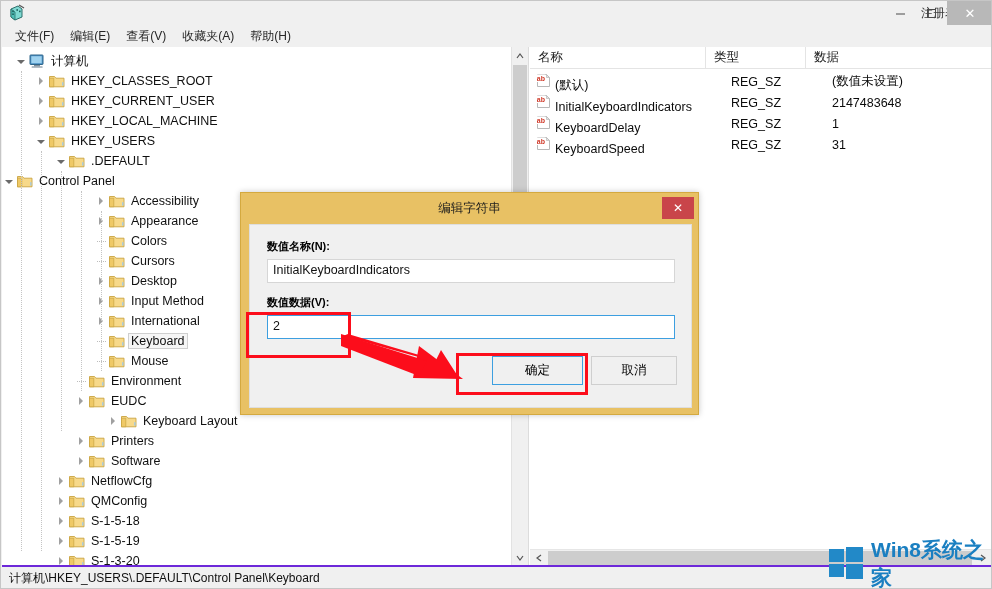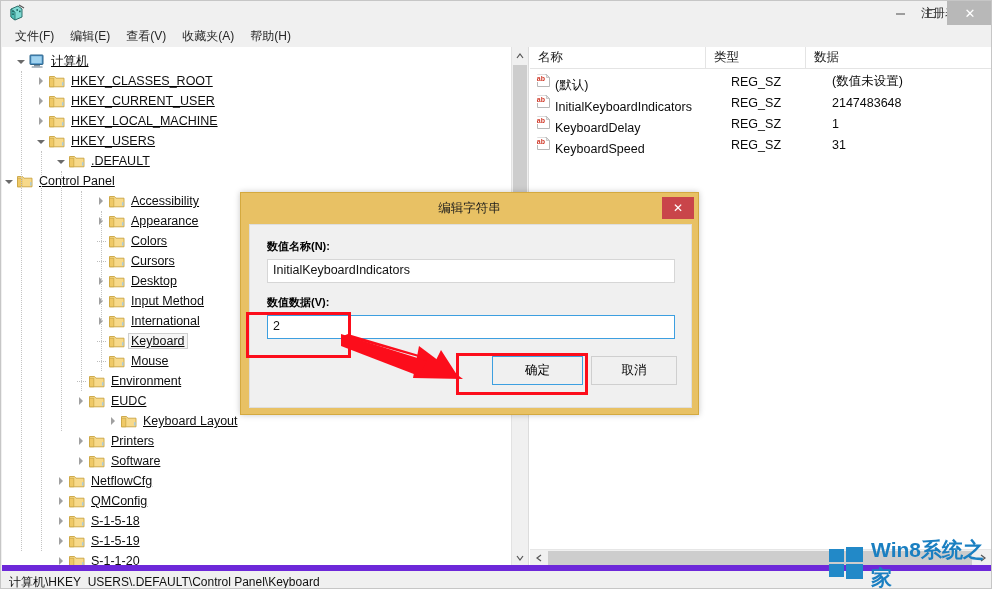--- a/index.html
+++ b/index.html
@@ -63,21 +63,21 @@
     border-right: 1px solid #dcdcdc;
     box-sizing: border-box;
     overflow: hidden;
   }
   .pane-right {
     position: absolute; left: 528px; top: 0; width: 461px; height: 519px;
     background: #ffffff; box-sizing: border-box; overflow: hidden;
   }
 
   
-  .tree { position: absolute; left: 0; top: 4px; width: 508px; text-decoration: underline; }
+  .tree { position: absolute; left: 0; top: 4px; width: 508px; }
   .tree-row {
     position: relative; height: 20px; display: flex; align-items: center;
     font-size: 12.5px; color: #101010; white-space: nowrap;
   }
   .tree-row .lbl { padding: 1px 3px; }
   .tree-row.selected .lbl {
     border: 1px solid #cfcfcf; background: #f6f6f6; padding: 0px 2px;
   }
   .expander {
     width: 14px; height: 20px; display: inline-flex;
@@ -148,21 +148,21 @@
   .val-ico {
     position: absolute; left: 6px; top: 2px; width: 15px; height: 15px;
   }
   .c-name { position: absolute; left: 25px; margin-top: 8px; }
   .c-type { position: absolute; left: 201px; }
   .c-data { position: absolute; left: 302px; }
 
   
   .statusbar {
     position: absolute; left: 1px; bottom: 1px; width: 989px; height: 22px;
-    background: #f0f0f0; border-top: 6px solid #6d28d9;
+    background: #f0f0f0; border-top: 2px solid #6d28d9;
     font-size: 12px; color: #101010; line-height: 22px; padding-left: 7px;
     box-sizing: border-box;
   }
 
   
   .dialog {
     position: absolute; left: 239px; top: 191px; width: 459px; height: 223px;
     background: #e8c164; border: 1px solid #d4a93f; box-sizing: border-box;
     box-shadow: 0 0 6px rgba(0,0,0,0.22);
   }
@@ -535,21 +535,21 @@
           </div>
           <div class="tree-row" style="padding-left: 52px;">
             <span class="expander">
               <span class="arrow-collapsed"></span>
             </span>
             <span class="folder-ico"><svg width="18" height="16" viewBox="0 0 18 16">
                 <path d="M1.5 3.5 h5 l1.4 1.7 h8.1 v8.6 h-14.5 z" fill="#f7d98a" stroke="#c9a441" stroke-width="0.9"></path>
                 <path d="M1.5 5.2 h4.3 v8.6 h-4.3 z" fill="#efc966" stroke="#c9a441" stroke-width="0.7"></path>
                 <rect x="14.2" y="9.2" width="1.3" height="3.4" fill="#9ec9e8"></rect>
               </svg></span>
-            <span class="lbl">S-1-1-20</span>
+            <span class="lbl">S-1-3-20</span>
           </div>
           <div class="vline" style="left: 19px; top: 20px; height: 480px;"></div>
           <div class="vline" style="left: 39px; top: 100px; height: 400px;"></div>
           <div class="vline" style="left: 59px; top: 120px; height: 260px;"></div>
           <div class="vline" style="left: 79px; top: 140px; height: 200px;"></div>
           <div class="vline" style="left: 99px; top: 160px; height: 160px;"></div>
         </div>
 
       <div class="vscroll">
         <div class="btn-up">

